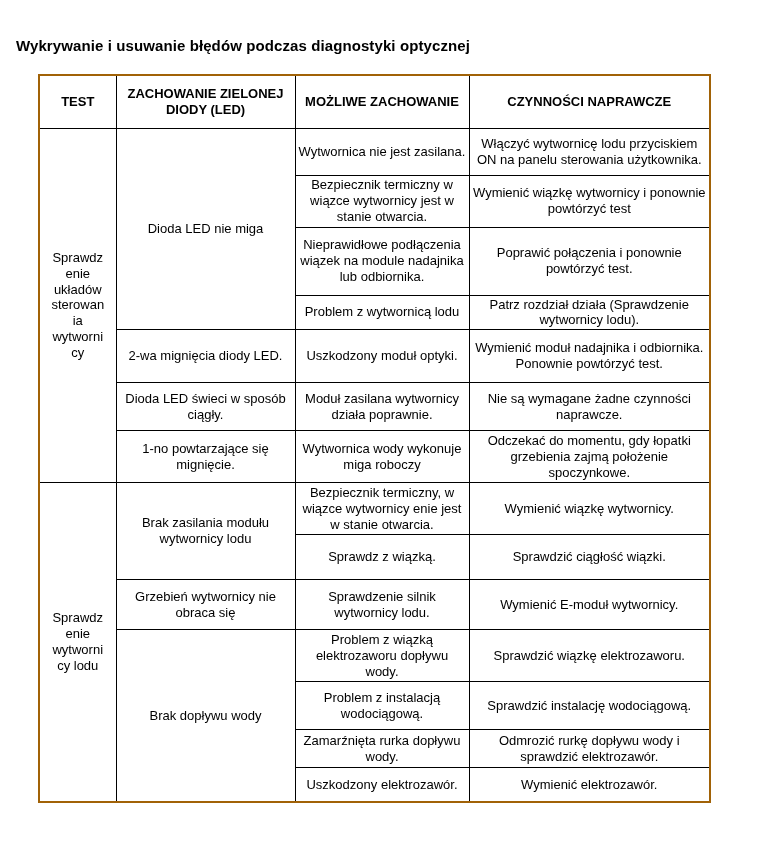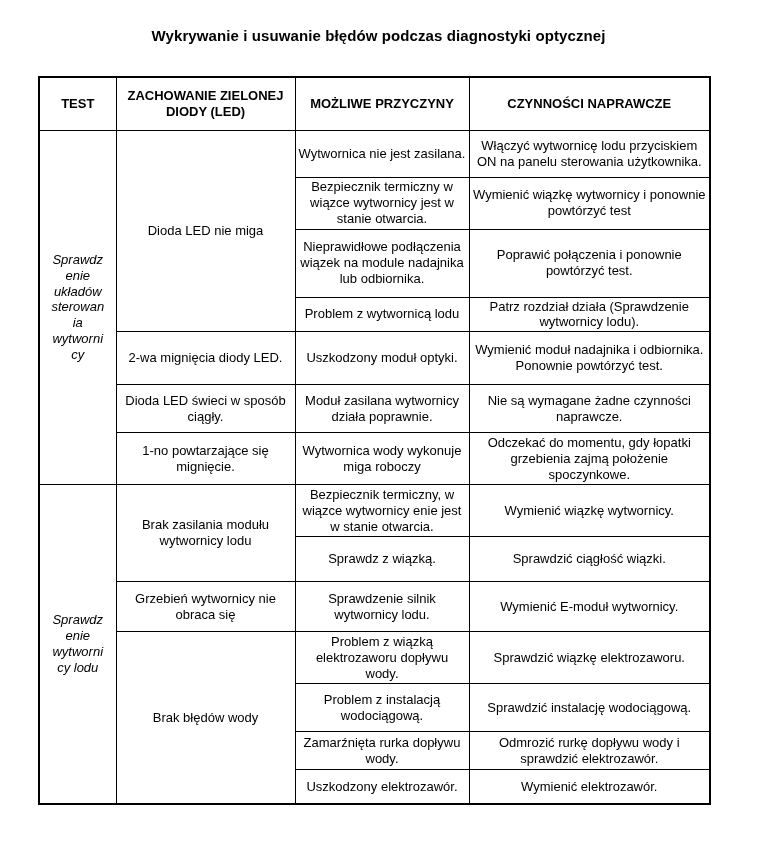--- a/index.html
+++ b/index.html
@@ -10,52 +10,51 @@
     font-family: "Liberation Sans", sans-serif;
   }
   .page {
     width: 757px;
     height: 861px;
     background: #ffffff;
     box-sizing: border-box;
     overflow: hidden;
   }
   .doc-title {
-    margin: 6px;
+    margin: 16px;
     padding-top: 21px;
-    text-align: center;
+    text-align: left;
     font-size: 15px;
     font-weight: bold;
     letter-spacing: 0.1px;
   }
   table.trouble {
     border-collapse: collapse;
     table-layout: fixed;
-    margin: 32px 0 0 38px;
+    margin: 20px 0 0 38px;
     width: 671px;
-    border: 2px solid #000000;
+    border: 2px solid #a16207;
   }
   table.trouble th,
   table.trouble td {
     border: 1px solid #000;
     text-align: center;
     vertical-align: middle;
     font-size: 13px;
     line-height: 1.22;
     padding: 1px 3px;
     overflow: hidden;
     word-wrap: break-word;
   }
   table.trouble th {
     font-weight: bold;
     font-size: 13px;
   }
   td.test-cell {
     white-space: pre-line;
-    font-style: italic;
   }
 </style>
 </head>
 <body>
 
 <div class="page">
 
   <h1 class="doc-title">Wykrywanie i usuwanie błędów podczas diagnostyki optycznej</h1>
 
   <table class="trouble">
@@ -63,21 +62,21 @@
       <col style="width:77px">
       <col style="width:179px">
       <col style="width:174px">
       <col style="width:241px">
     </colgroup>
 
     <tbody>
         <tr style="height:53px">
       <th>TEST</th>
       <th>ZACHOWANIE ZIELONEJ DIODY (LED)</th>
-      <th>MOŻLIWE PRZYCZYNY</th>
+      <th>MOŻLIWE ZACHOWANIE</th>
       <th>CZYNNOŚCI NAPRAWCZE</th>
     </tr>
 
     <tr style="height:47px">
       <td class="test-cell" rowspan="7">Sprawdz
 enie
 układów
 sterowan
 ia
 wytworni
@@ -126,21 +125,21 @@
     <tr style="height:45px">
       <td class="cause-cell">Sprawdz z wiązką.</td>
       <td class="action-cell">Sprawdzić ciągłość wiązki.</td>
     </tr>
     <tr style="height:50px">
       <td class="led-cell">Grzebień wytwornicy nie obraca się</td>
       <td class="cause-cell">Sprawdzenie silnik wytwornicy lodu.</td>
       <td class="action-cell">Wymienić E-moduł wytwornicy.</td>
     </tr>
     <tr style="height:52px">
-      <td class="led-cell" rowspan="4">Brak błędów wody</td>
+      <td class="led-cell" rowspan="4">Brak dopływu wody</td>
       <td class="cause-cell">Problem z wiązką elektrozaworu dopływu wody.</td>
       <td class="action-cell">Sprawdzić wiązkę elektrozaworu.</td>
     </tr>
     <tr style="height:48px">
       <td class="cause-cell">Problem z instalacją wodociągową.</td>
       <td class="action-cell">Sprawdzić instalację wodociągową.</td>
     </tr>
     <tr style="height:38px">
       <td class="cause-cell">Zamarźnięta rurka dopływu wody.</td>
       <td class="action-cell">Odmrozić rurkę dopływu wody i sprawdzić elektrozawór.</td>

